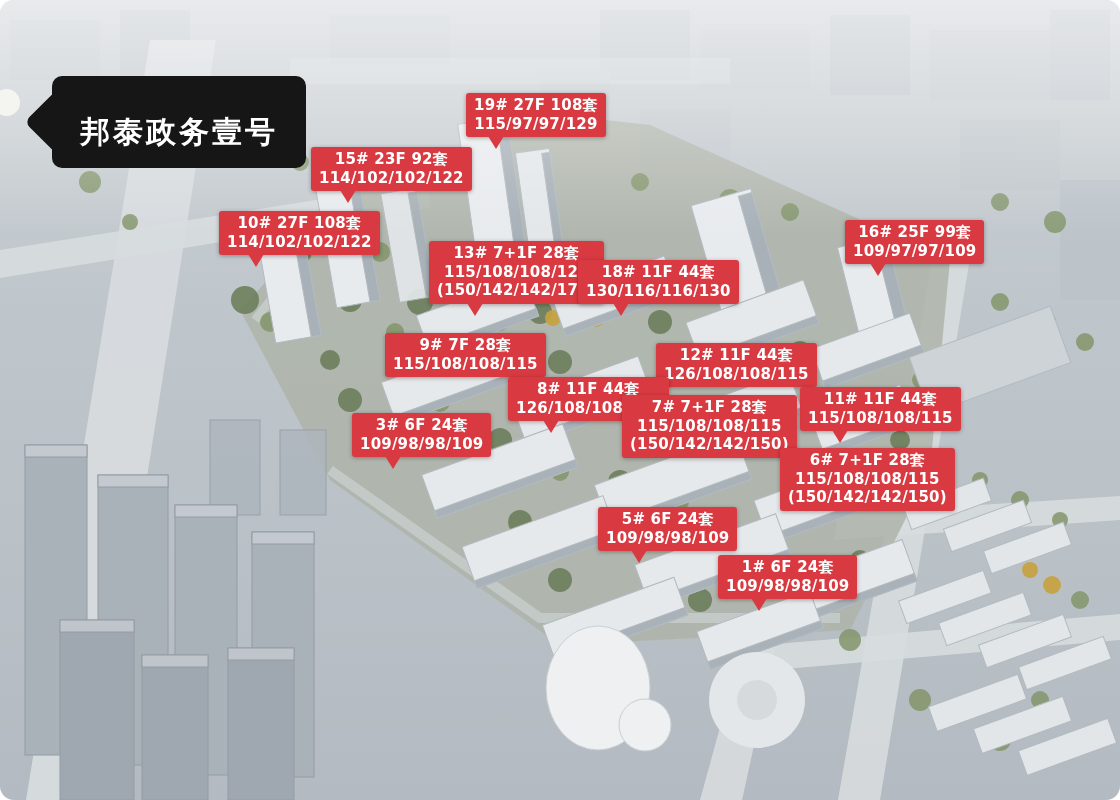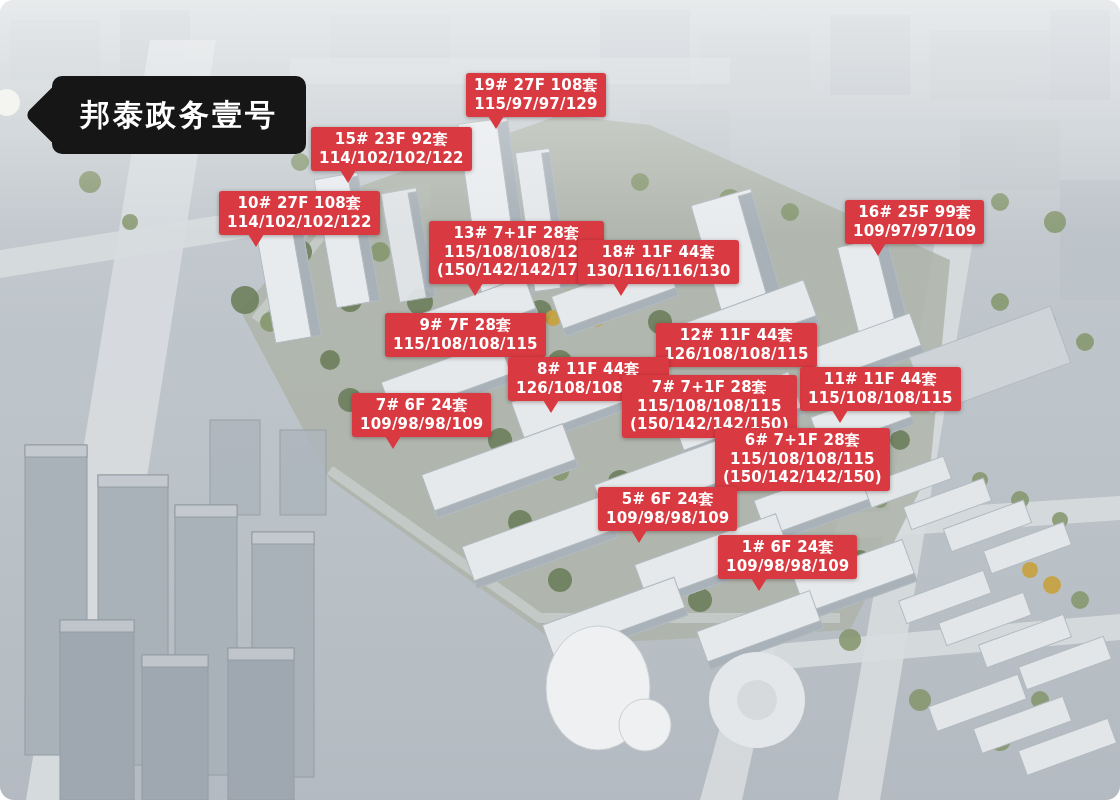--- a/index.html
+++ b/index.html
@@ -5,33 +5,33 @@
   html,body{margin:0;padding:0;background:#ffffff;}
   .screen{
     position:relative;width:1120px;height:800px;overflow:hidden;
     border-radius:14px;
     font-family:"DejaVu Sans","Liberation Sans",sans-serif;
     --label-bg:#d93a41;--label-text:#ffffff;--banner-bg:#161616;--banner-text:#ffffff;
     background:linear-gradient(180deg,#ccd1d5 0%,#bfc6cb 40%,#b3bac1 100%);
   }
   .scene{position:absolute;left:0;top:0;}
   
-  .banner{position:absolute;left:52px;top:76px;height:62px;display:flex;align-items:center;
-    background:var(--banner-bg);border-radius:10px;padding:8px 28px;z-index:5;}
+  .banner{position:absolute;left:52px;top:76px;height:62px;display:flex;align-items:flex-end;
+    background:var(--banner-bg);border-radius:10px;padding:15px 28px;z-index:5;}
   .banner-tip{position:absolute;left:-18px;top:50%;transform:translateY(-50%) rotate(45deg);
     width:46px;height:46px;background:var(--banner-bg);border-radius:7px;z-index:-1;}
   .banner-text{color:var(--banner-text);font-size:30px;font-weight:700;letter-spacing:3px;white-space:nowrap;}
   .edge-dot{position:absolute;left:-7px;top:89px;width:27px;height:27px;border-radius:50%;
     background:#f4f4f1;z-index:6;}
   
   #labels{position:absolute;left:0;top:0;width:100%;height:100%;z-index:4;}
   .bubble{position:absolute;background:var(--label-bg);color:var(--label-text);
     font-size:15px;font-weight:700;line-height:1.24;text-align:center;
     padding:3px 8px 4px;border-radius:3px;white-space:nowrap;
-    box-shadow:0 1px 4px rgba(40,0,0,.35);}
+    box-shadow:0 1px 4px rgba(40,0,0,.35);margin-top:20px;}
   .bubble .line{letter-spacing:.2px;}
   .bubble .tail{position:absolute;bottom:-12px;width:0;height:0;
     border-left:8px solid transparent;border-right:8px solid transparent;
     border-top:13px solid var(--label-bg);}
 </style>
 </head>
 <body>
 
 <div class="screen" style="--label-bg: #d93a41; --label-text: #ffffff; --banner-bg: #161616; --banner-text: #ffffff;">
 
@@ -384,25 +384,25 @@
         <div class="line">11# 11F 44套</div>
         <div class="line">115/108/108/115</div>
         <span class="tail" style="left: 20%;"></span>
       </div>
       <div class="bubble" style="left: 622px; top: 375px;">
         <div class="line">7# 7+1F 28套</div>
         <div class="line">115/108/108/115</div>
         <div class="line">(150/142/142/150)</div>
       </div>
       <div class="bubble" style="left: 352px; top: 393px;">
-        <div class="line">7# 6F 24套</div>
+        <div class="line">3# 6F 24套</div>
         <div class="line">109/98/98/109</div>
         <span class="tail" style="left: 24%;"></span>
       </div>
-      <div class="bubble" style="left: 715px; top: 428px;">
+      <div class="bubble" style="left: 780px; top: 428px;">
         <div class="line">6# 7+1F 28套</div>
         <div class="line">115/108/108/115</div>
         <div class="line">(150/142/142/150)</div>
       </div>
       <div class="bubble" style="left: 598px; top: 487px;">
         <div class="line">5# 6F 24套</div>
         <div class="line">109/98/98/109</div>
         <span class="tail" style="left: 24%;"></span>
       </div>
       <div class="bubble" style="left: 718px; top: 535px;">

